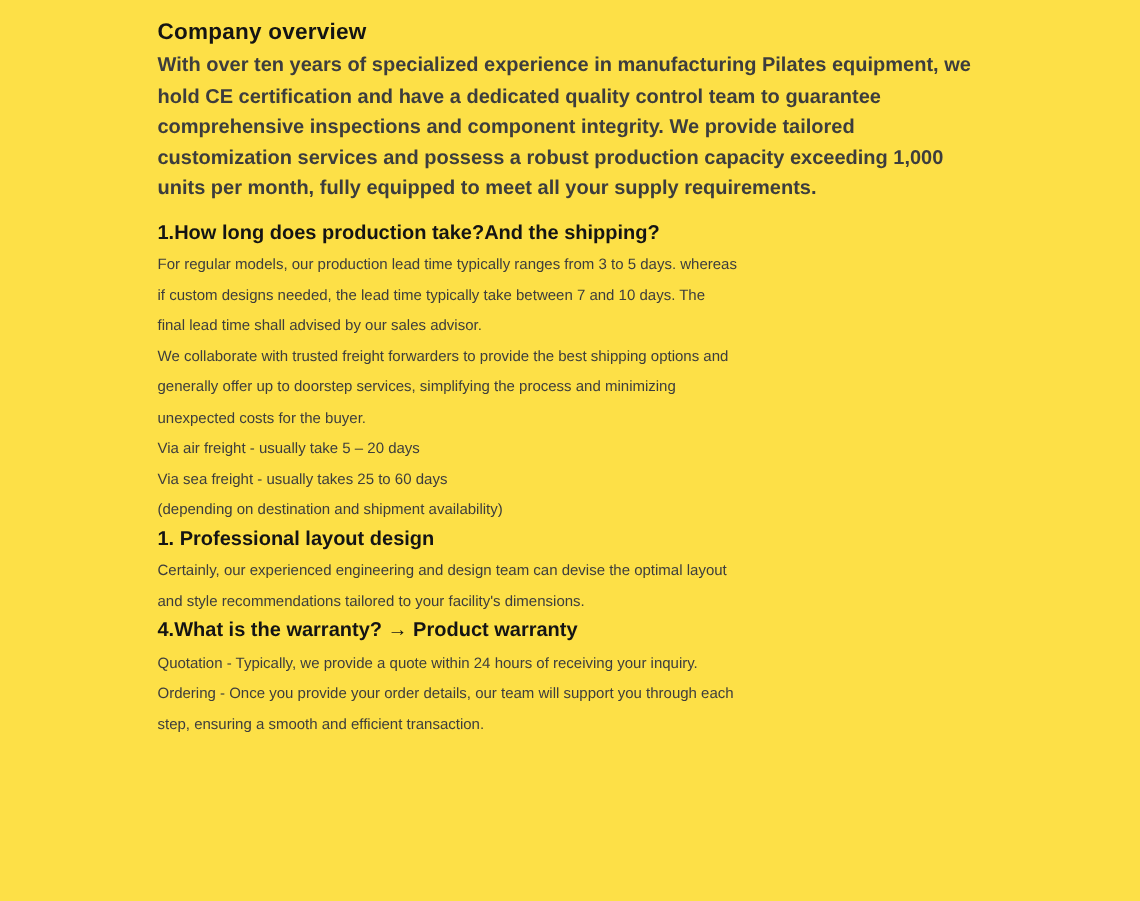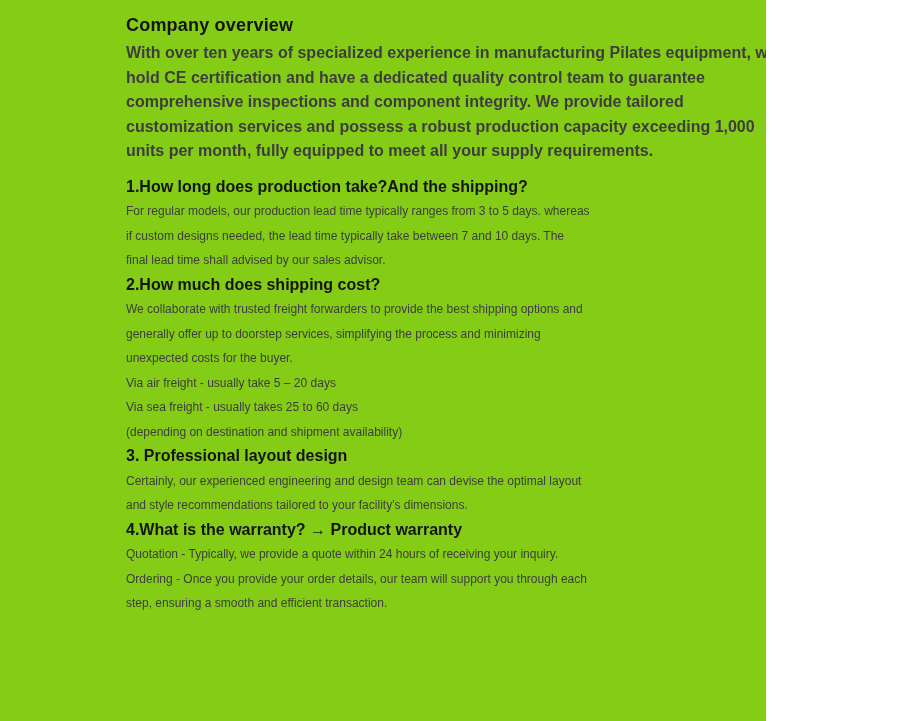--- a/index.html
+++ b/index.html
@@ -4,23 +4,23 @@
 <style>
   * { box-sizing: border-box; }
   html, body { margin: 0; padding: 0; }
   body {
     background: #ffffff;
     font-family: "Liberation Sans", sans-serif;
     -webkit-font-smoothing: antialiased;
   }
   .page {
     position: relative;
-    width: 766px;
+    width: 912px;
     height: 721px;
-    background: #84cc16;
+    background: #fde047;
     overflow: hidden;
   }
   .content {
     position: absolute;
     top: 11px;
     left: 126px;
     width: 700px;
   }
   .section-title {
     font-size: 18px;
@@ -75,31 +75,30 @@
     <div class="faq-list">
 
       <div>
         <h2 class="faq-question">1.How long does production take?And the shipping?</h2>
         <p class="faq-answer">For regular models, our production lead time typically ranges from 3 to 5 days. whereas
 if custom designs needed, the lead time typically take between 7 and 10 days. The
 final lead time shall advised by our sales advisor.</p>
       </div>
 
       <div>
-        <h2 class="faq-question">2.How much does shipping cost?</h2>
         <p class="faq-answer">We collaborate with trusted freight forwarders to provide the best shipping options and
 generally offer up to doorstep services, simplifying the process and minimizing
 unexpected costs for the buyer.
 Via air freight - usually take 5 – 20 days
 Via sea freight - usually takes 25 to 60 days
 (depending on destination and shipment availability)</p>
       </div>
 
       <div>
-        <h2 class="faq-question">3. Professional layout design</h2>
+        <h2 class="faq-question">1. Professional layout design</h2>
         <p class="faq-answer">Certainly, our experienced engineering and design team can devise the optimal layout
 and style recommendations tailored to your facility's dimensions.</p>
       </div>
 
       <div>
         <h2 class="faq-question">4.What is the warranty? → Product warranty</h2>
       </div>
 
       <div>
         <p class="faq-answer">Quotation - Typically, we provide a quote within 24 hours of receiving your inquiry.

